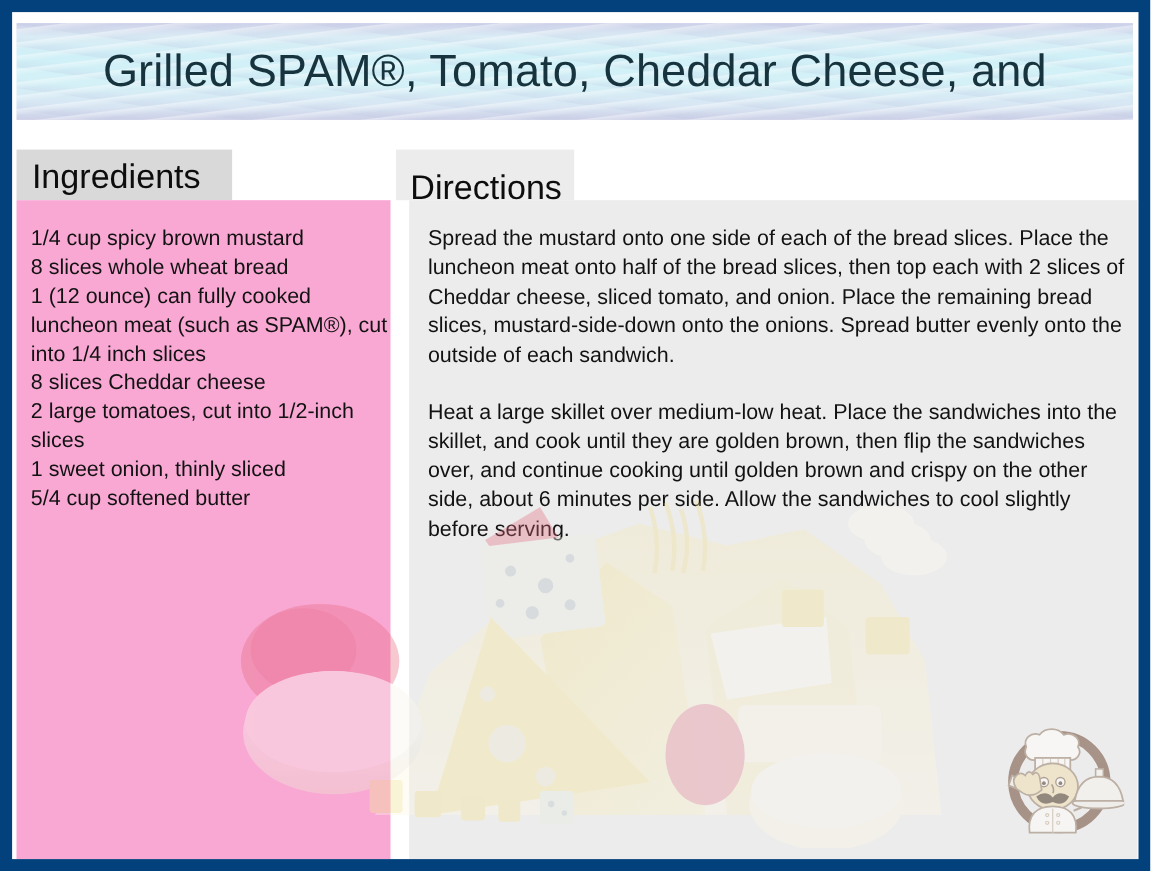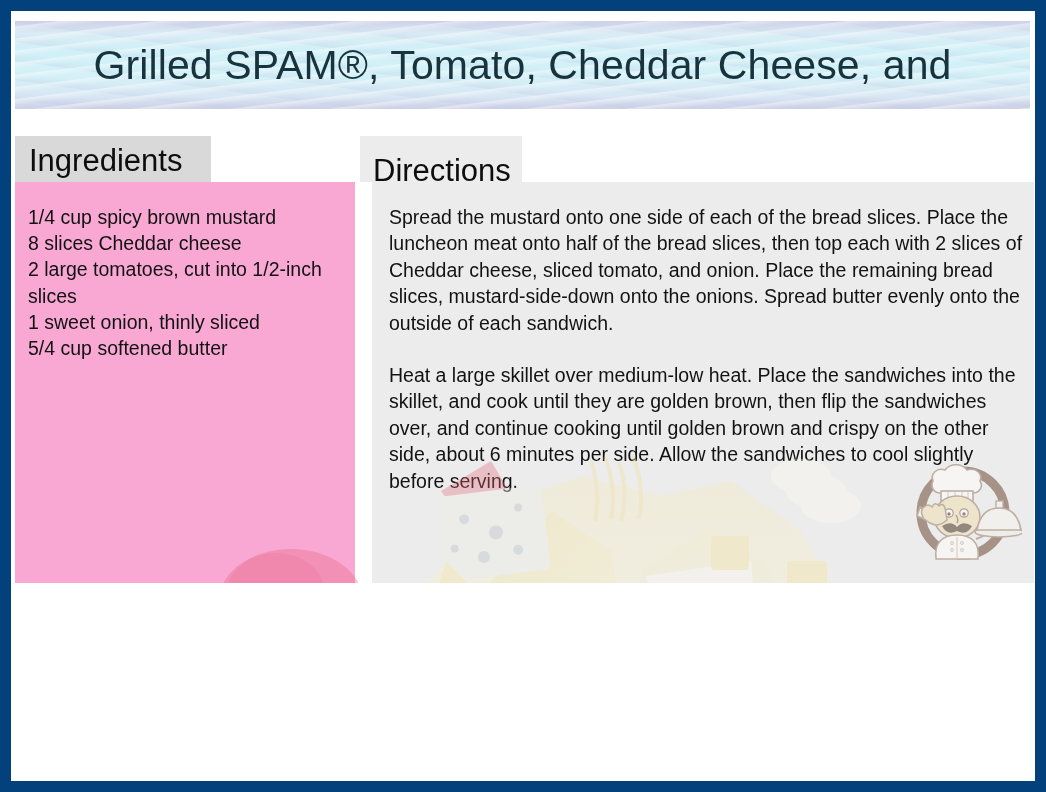--- a/index.html
+++ b/index.html
@@ -31,21 +31,21 @@
     border: 11px solid #03417c;
     pointer-events: none;
     z-index: 40;
   }
 
   .canvas {
     position: absolute;
     left: 11px;
     top: 11px;
     width: 1024px;
-    height: 572px;
+    height: 770px;
     background: #ffffff;
     overflow: hidden;
   }
 
   
   .title-banner {
     position: absolute;
     left: 4px;
     top: 10px;
     width: 1015px;
@@ -287,20 +287,22 @@
       </svg>
     </div>
 
     <div class="ingredients-tab">
       <div class="tab-label">Ingredients</div>
     </div>
 
     <div class="ingredients-panel">
       <div class="ingredients-list">
         <div class="ing-line">1/4 cup spicy brown mustard</div>
+        <div class="ing-line">8 slices whole wheat bread</div>
+        <div class="ing-line">1 (12 ounce) can fully cooked luncheon meat (such as SPAM®), cut into 1/4 inch slices</div>
         <div class="ing-line">8 slices Cheddar cheese</div>
         <div class="ing-line">2 large tomatoes, cut into 1/2-inch slices</div>
         <div class="ing-line">1 sweet onion, thinly sliced</div>
         <div class="ing-line">5/4 cup softened butter</div>
       </div>
     </div>
 
     <div class="directions-tab">
       <div class="tab-label">Directions</div>
     </div>

